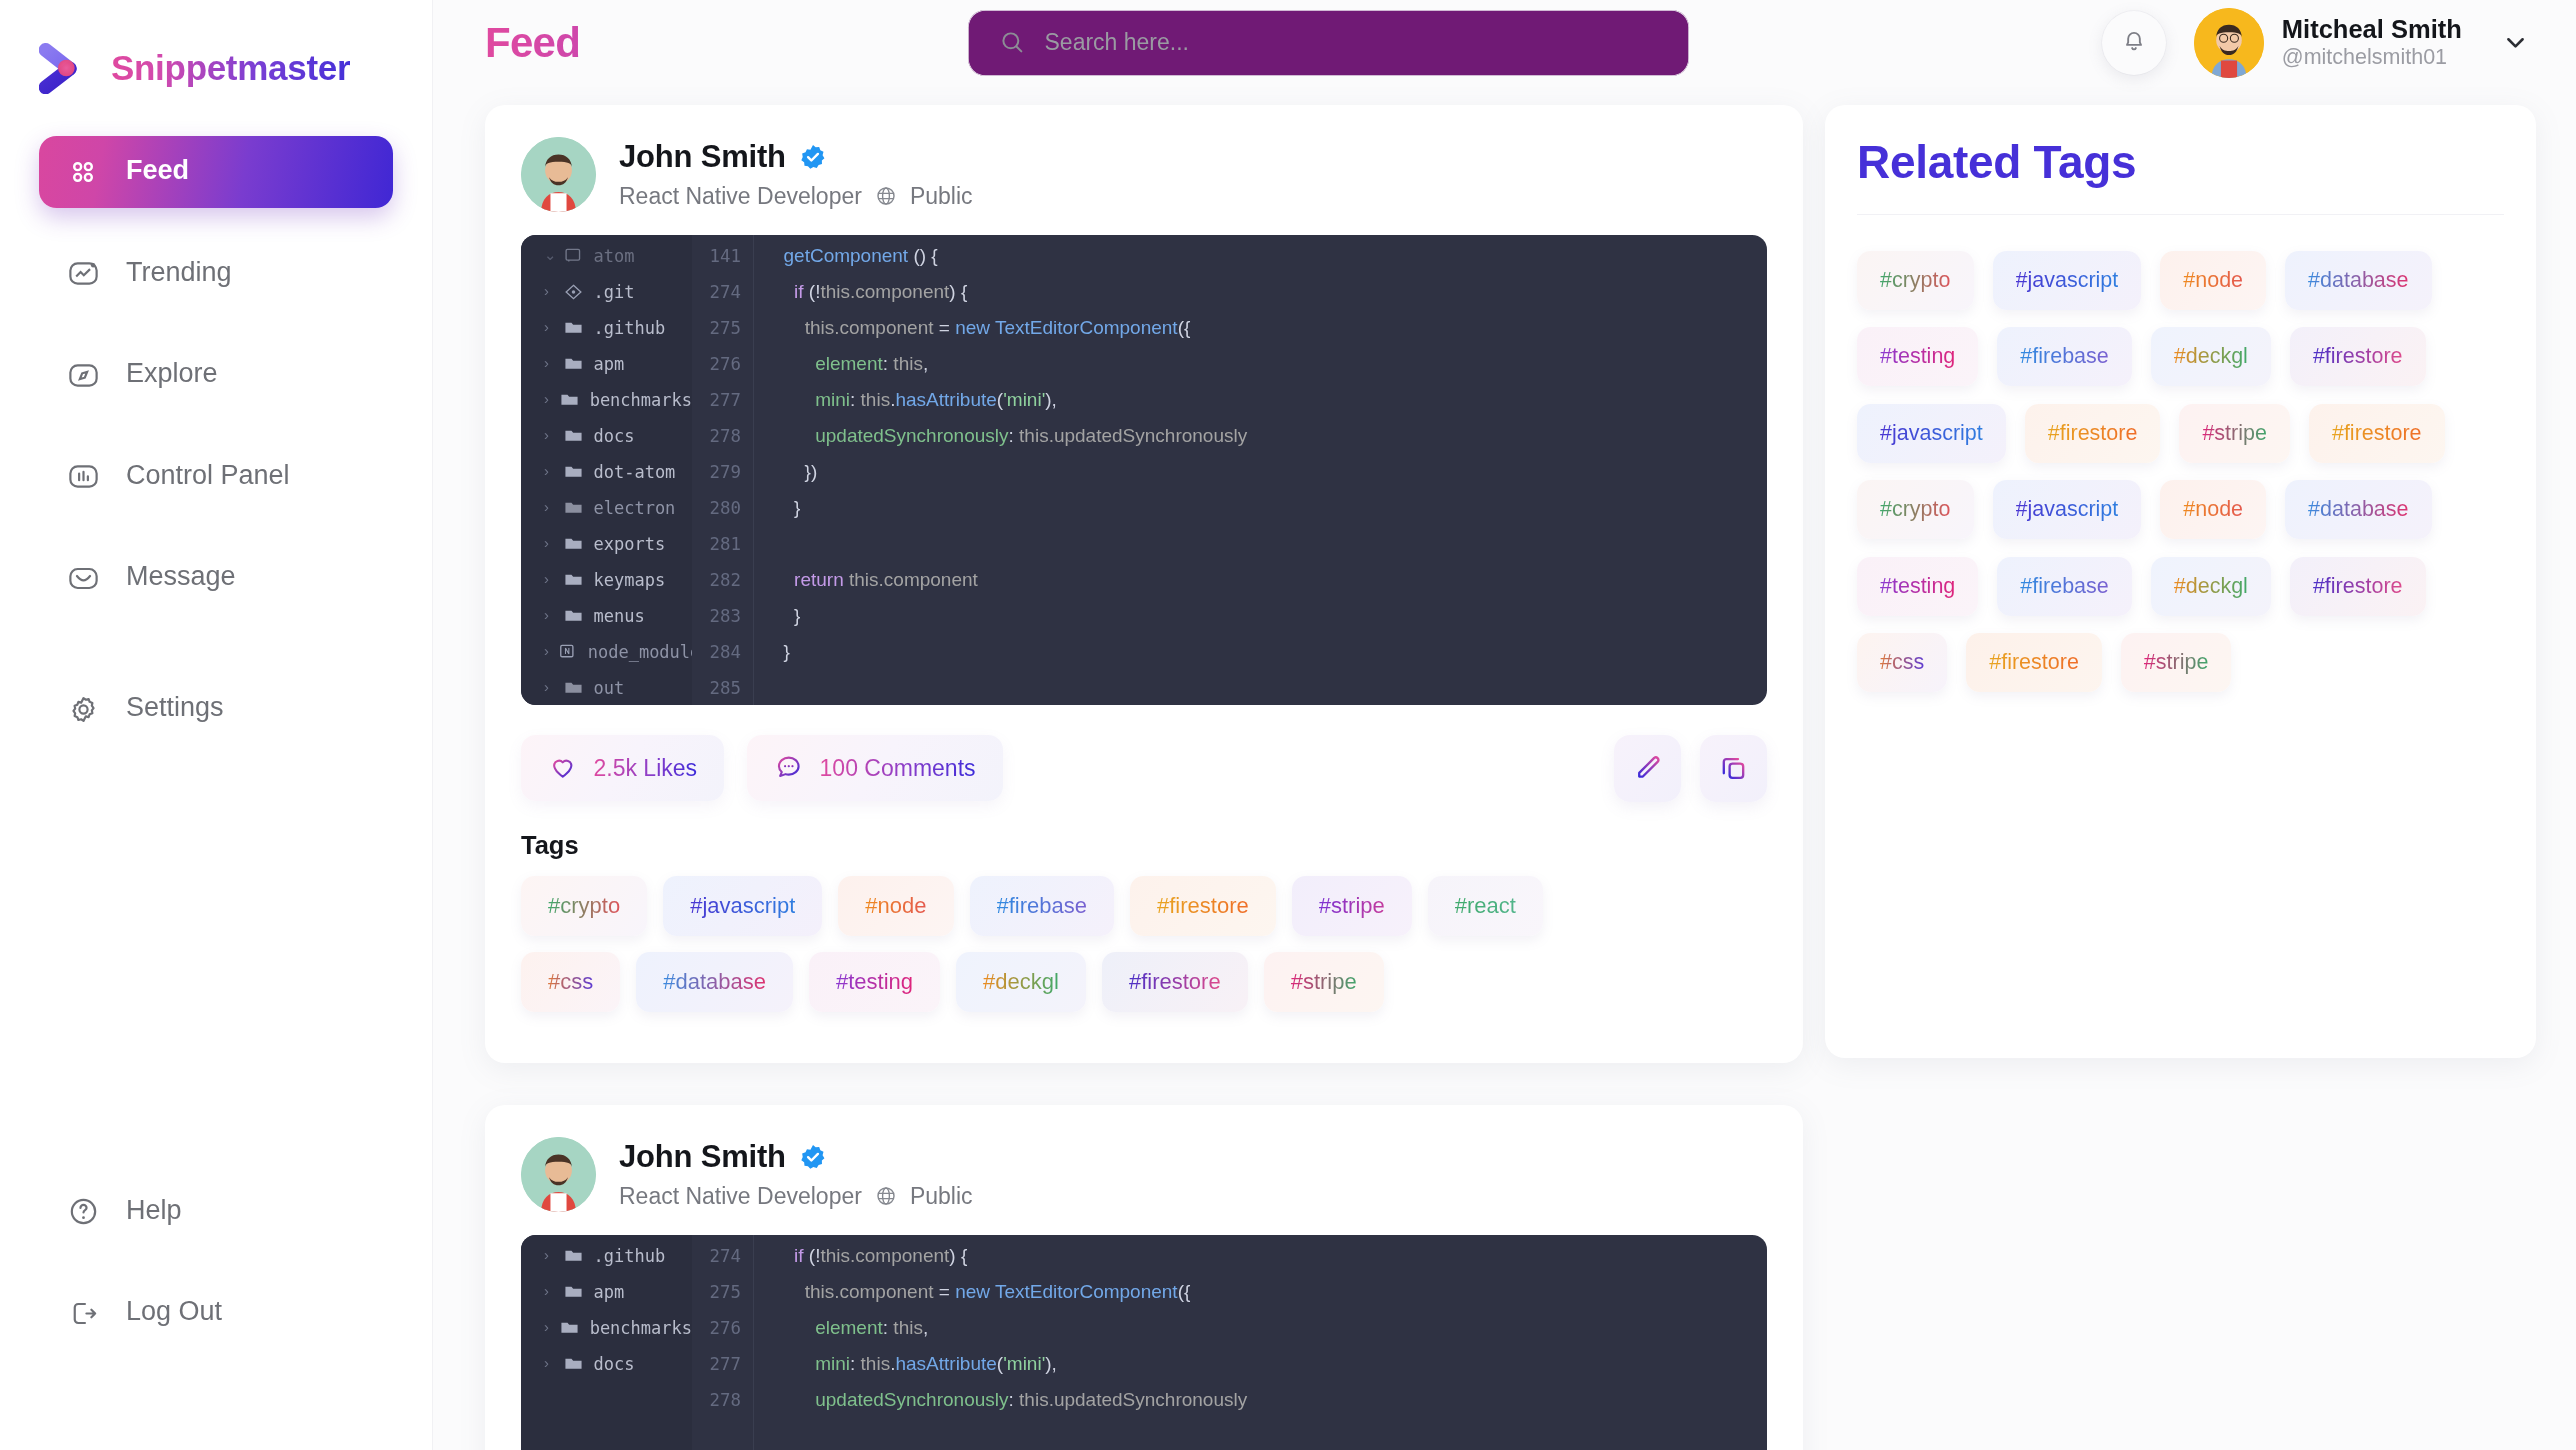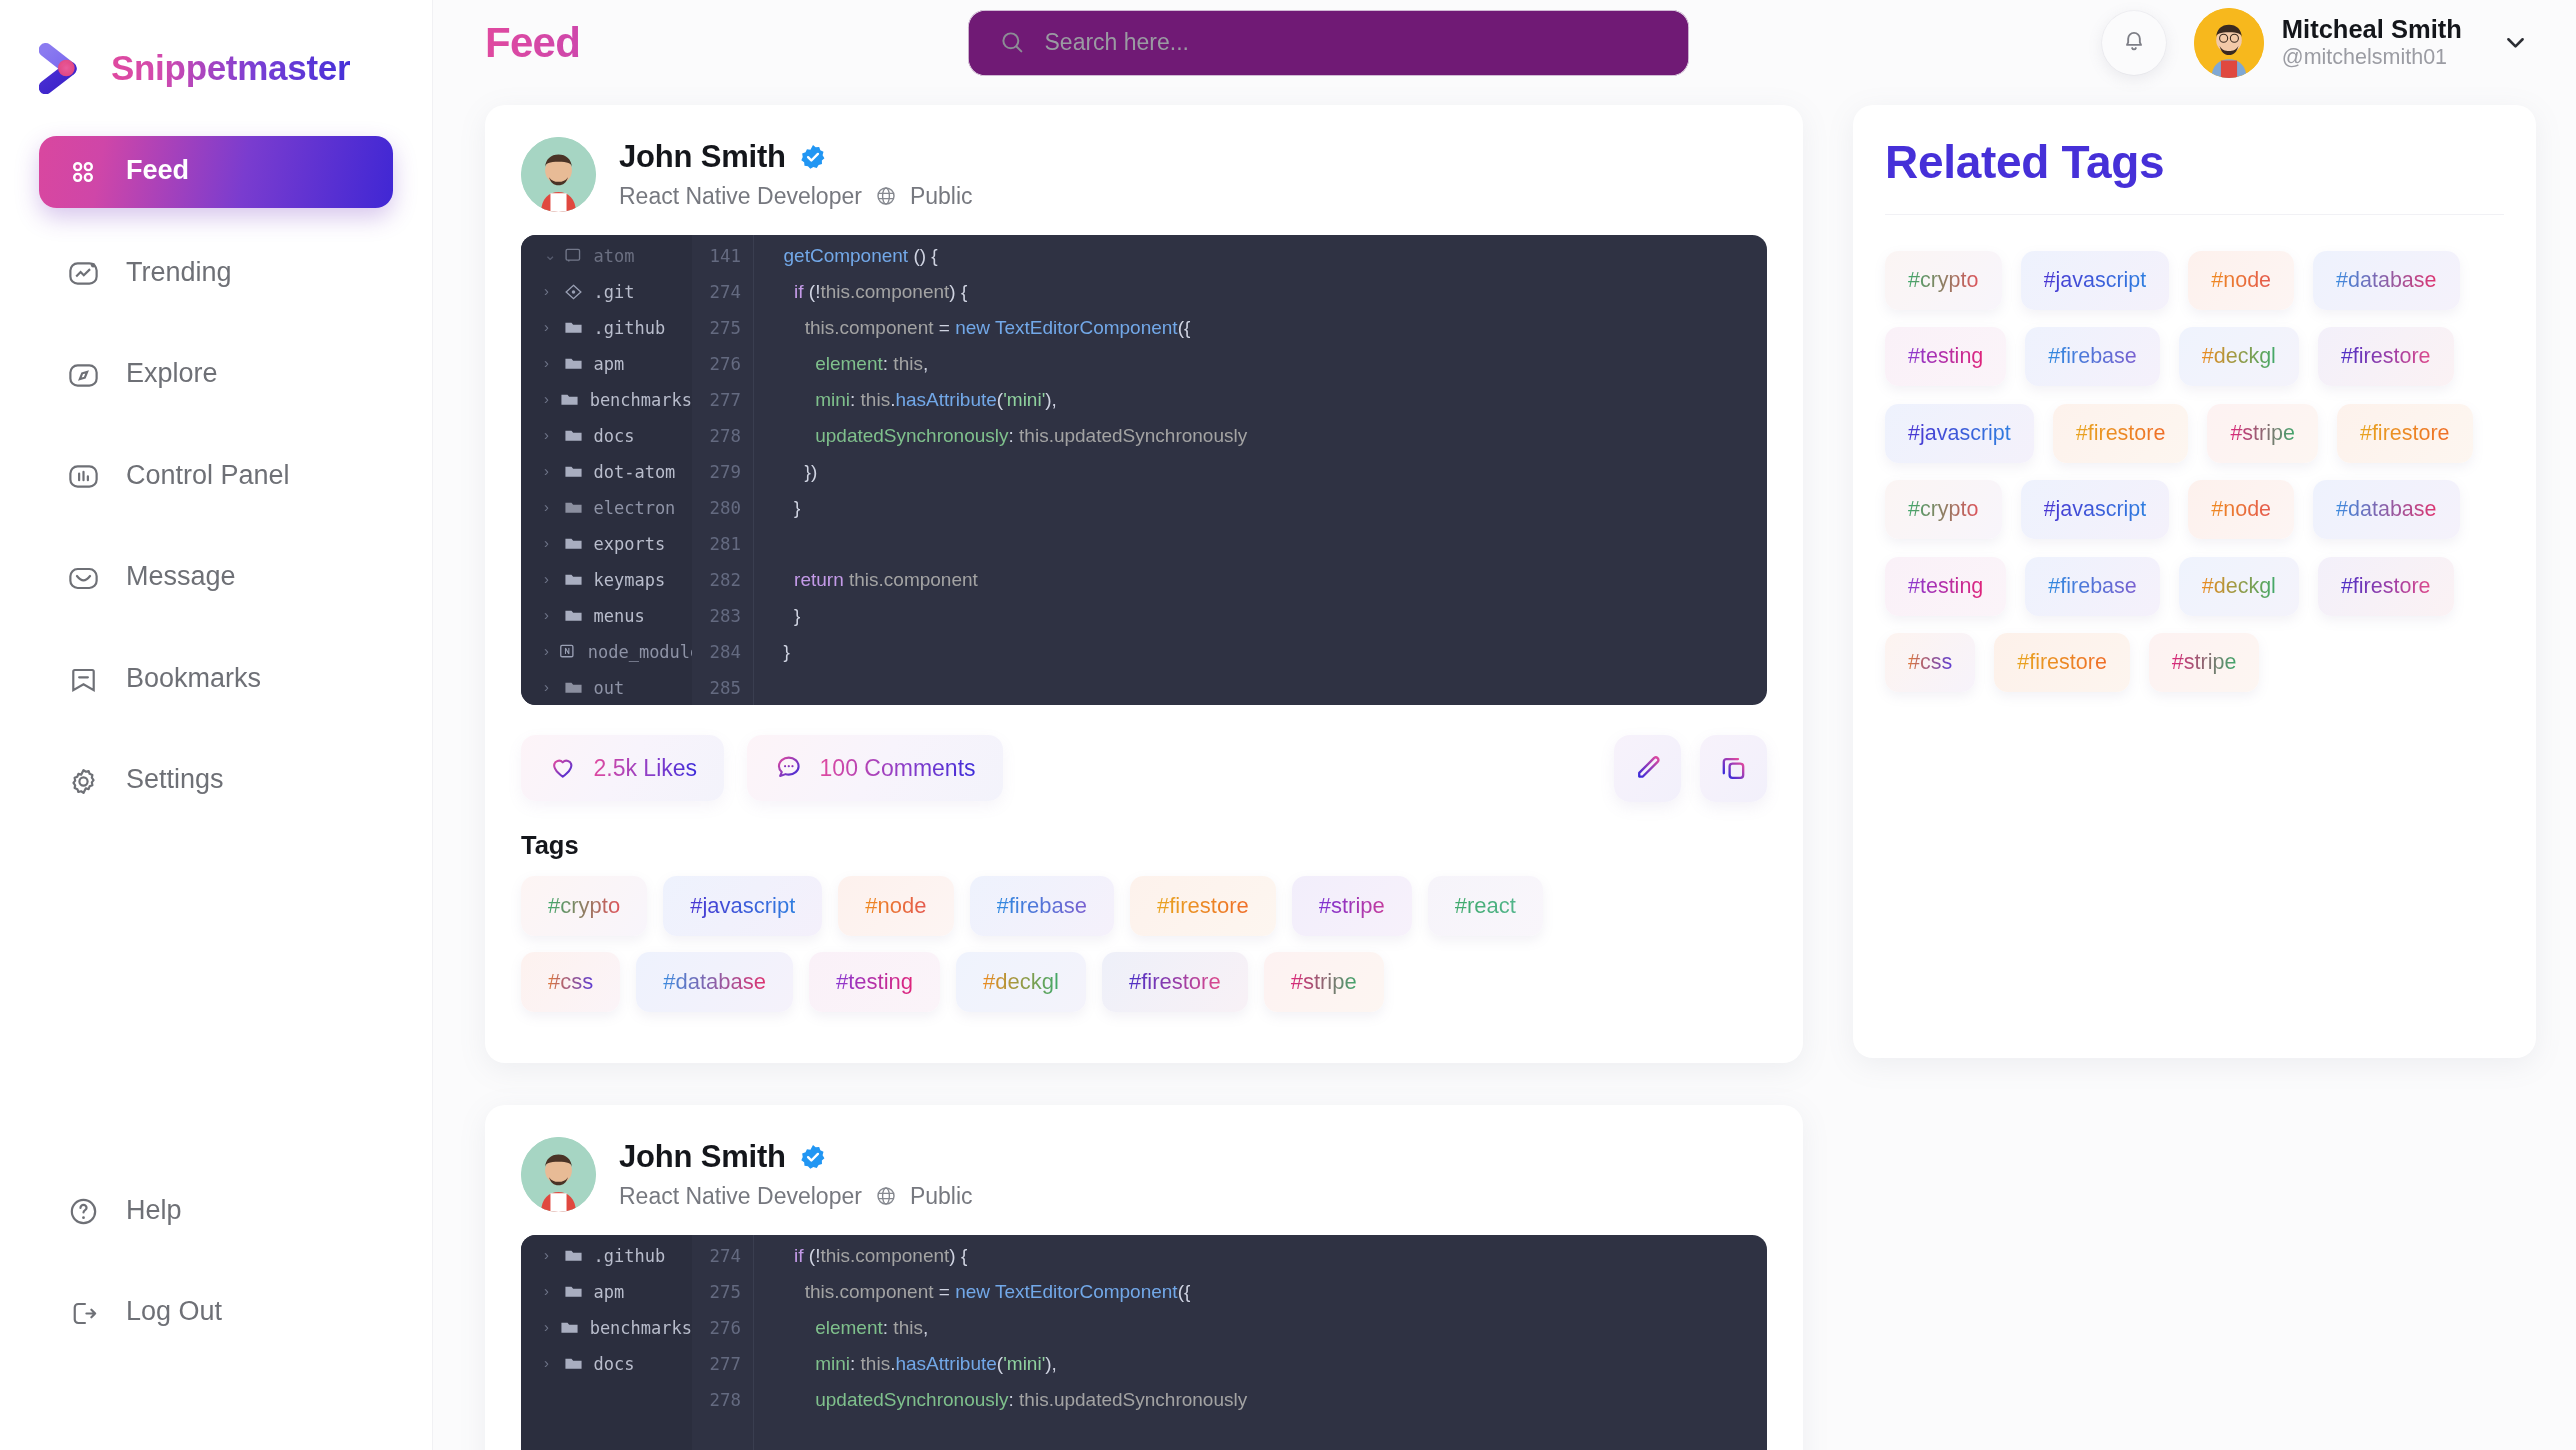--- a/index.html
+++ b/index.html
@@ -67,21 +67,21 @@
     display: flex; align-items: center; justify-content: center;
   }
   .avatar-wrap { display: flex; align-items: center; gap: 17.4px; }
   .avatar-lg { width: 70px; height: 70px; border-radius: 50%; overflow: hidden; position: relative;
     background: #f6b821; flex: 0 0 70px; }
   .who-name { font-size: 25.5px; font-weight: 700; color: #14161b; line-height: 1.18; }
   .who-handle { font-size: 21.5px; color: #9b9ca3; line-height: 1.25; }
   .chev { width: 42px; height: 42px; display:flex; align-items:center; justify-content:center; margin-left: 14.8px;}
 
   
-  .content { flex: 1 1 auto; display: flex; gap: 50px; padding: 20px 40px 0 52px; overflow: hidden; }
+  .content { flex: 1 1 auto; display: flex; gap: 22px; padding: 20px 40px 0 52px; overflow: hidden; }
   .feed-col { width: 1318px; flex: 0 0 1318px; }
   .side-col { flex: 1 1 auto; }
 
   .card {
     background: #ffffff; border-radius: 20px;
     box-shadow: 0 6.7px 28px rgba(120,125,150,0.10);
     padding: 32px 36px 35px 36px; margin-bottom: 42px;
   }
   .post-head { display: flex; align-items: center; gap: 23px; }
   .avatar-post { width: 75px; height: 75px; border-radius: 50%; overflow: hidden; position: relative;
@@ -245,29 +245,20 @@
         <span class="ico">
           <svg width="35" height="35" viewBox="0 0 24 24" fill="none" stroke="#6e7076" stroke-width="1.5">
             <rect x="3" y="5.5" width="18" height="13" rx="5"></rect>
             <path d="M7.5 10.3c1.6 2 2.9 3 4.5 3s2.9-1 4.5-3" stroke-linecap="round"></path>
           </svg>
         </span>
         <span class="lbl">Message</span>
       </div>
       <div class="nav-spacer"></div>
 
-      <div class="nav-item">
-        <span class="ico">
-          <svg width="35" height="35" viewBox="0 0 24 24" fill="none" stroke="#6e7076" stroke-width="1.5">
-            <path d="M6 5.5h12a1 1 0 011 1v12.8l-7-4-7 4V6.5a1 1 0 011-1z"></path>
-            <path d="M9 10.5h6" stroke-linecap="round"></path>
-          </svg>
-        </span>
-        <span class="lbl">Bookmarks</span>
-      </div>
       <div class="nav-spacer"></div>
 
       <div class="nav-item">
         <span class="ico">
           <svg width="35" height="35" viewBox="0 0 24 24" fill="none" stroke="#6e7076" stroke-width="1.5">
             <circle cx="12" cy="12" r="2.8"></circle>
             <path d="M12 4.2l1.6 1.1 1.9-.5.7 1.9 1.9.8-.4 1.9 1.2 1.6-1.2 1.6.4 1.9-1.9.8-.7 1.9-1.9-.5L12 19.8l-1.6-1.1-1.9.5-.7-1.9-1.9-.8.4-1.9L5.1 13l1.2-1.6-.4-1.9 1.9-.8.7-1.9 1.9.5z" stroke-linejoin="round"></path>
           </svg>
         </span>
         <span class="lbl">Settings</span>

